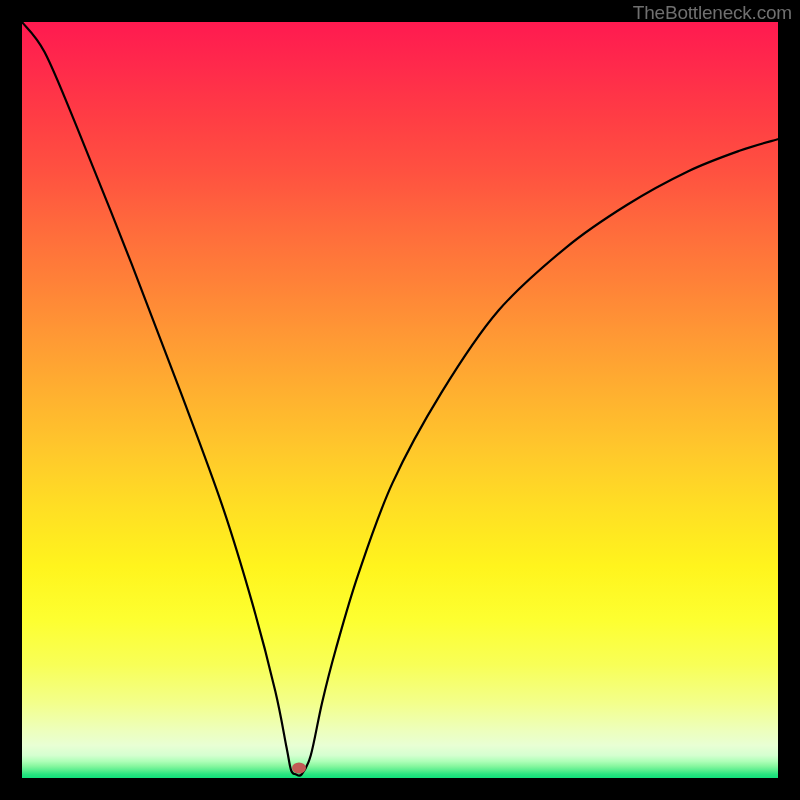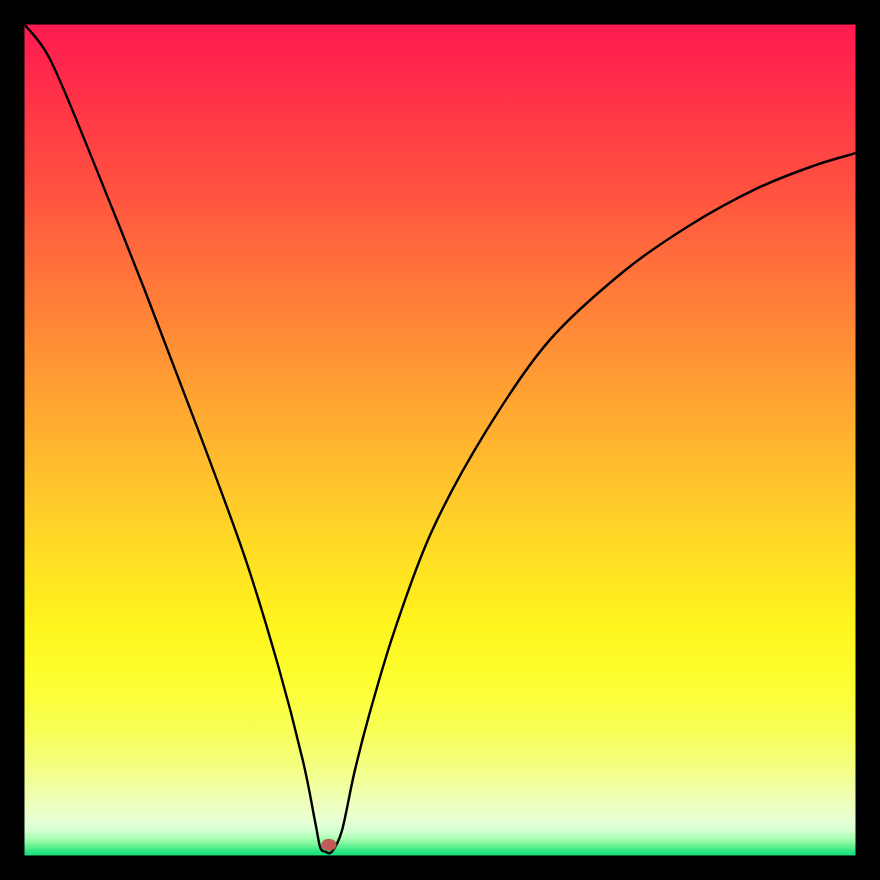--- a/index.html
+++ b/index.html
@@ -85,13 +85,14 @@
             <stop offset="100.00%" stop-color="#12e07b"></stop>
           </linearGradient>
       </defs>
       <rect x="0" y="0" width="100" height="100" fill="url(#bg)"></rect>
     </svg>
     <svg class="curve" preserveAspectRatio="none" viewBox="0 0 756 756">
       <path id="curve-path" fill="none" stroke="#000" stroke-width="2.2" stroke-linejoin="round" stroke-linecap="round" d="M 0.00 0.00 C 3.78 5.04 13.48 12.60 22.68 30.24 C 31.88 47.88 40.70 70.56 55.19 105.84 C 69.68 141.12 92.36 197.82 109.62 241.92 C 126.88 286.02 143.64 330.12 158.76 370.44 C 173.88 410.76 188.37 448.56 200.34 483.84 C 212.31 519.12 221.76 551.25 230.58 582.12 C 239.40 612.99 247.59 645.12 253.26 669.06 C 258.93 693.00 261.95 712.53 264.60 725.76 C 267.25 738.99 267.62 744.03 269.14 748.44 C 270.65 752.85 271.91 751.59 273.67 752.22 C 275.44 752.85 277.20 755.37 279.72 752.22 C 282.24 749.07 285.39 745.29 288.79 733.32 C 292.19 721.35 295.97 698.04 300.13 680.40 C 304.29 662.76 307.69 648.90 313.74 627.48 C 319.79 606.06 326.97 579.60 336.42 551.88 C 345.87 524.16 356.58 491.40 370.44 461.16 C 384.30 430.92 401.94 399.17 419.58 370.44 C 437.22 341.71 455.49 312.98 476.28 288.79 C 497.07 264.60 522.90 242.93 544.32 225.29 C 565.74 207.65 584.64 195.55 604.80 182.95 C 624.96 170.35 646.38 158.76 665.28 149.69 C 684.18 140.62 703.08 133.94 718.20 128.52 C 733.32 123.10 749.70 119.07 756.00 117.18 "></path>
     </svg>
     <div class="marker" id="marker" style="left: 276.696px; top: 746.172px; background: rgb(194, 90, 85);"></div>
   </div>
+  <div class="watermark">TheBottleneck.com</div>
 </div>
 
 </body></html>

